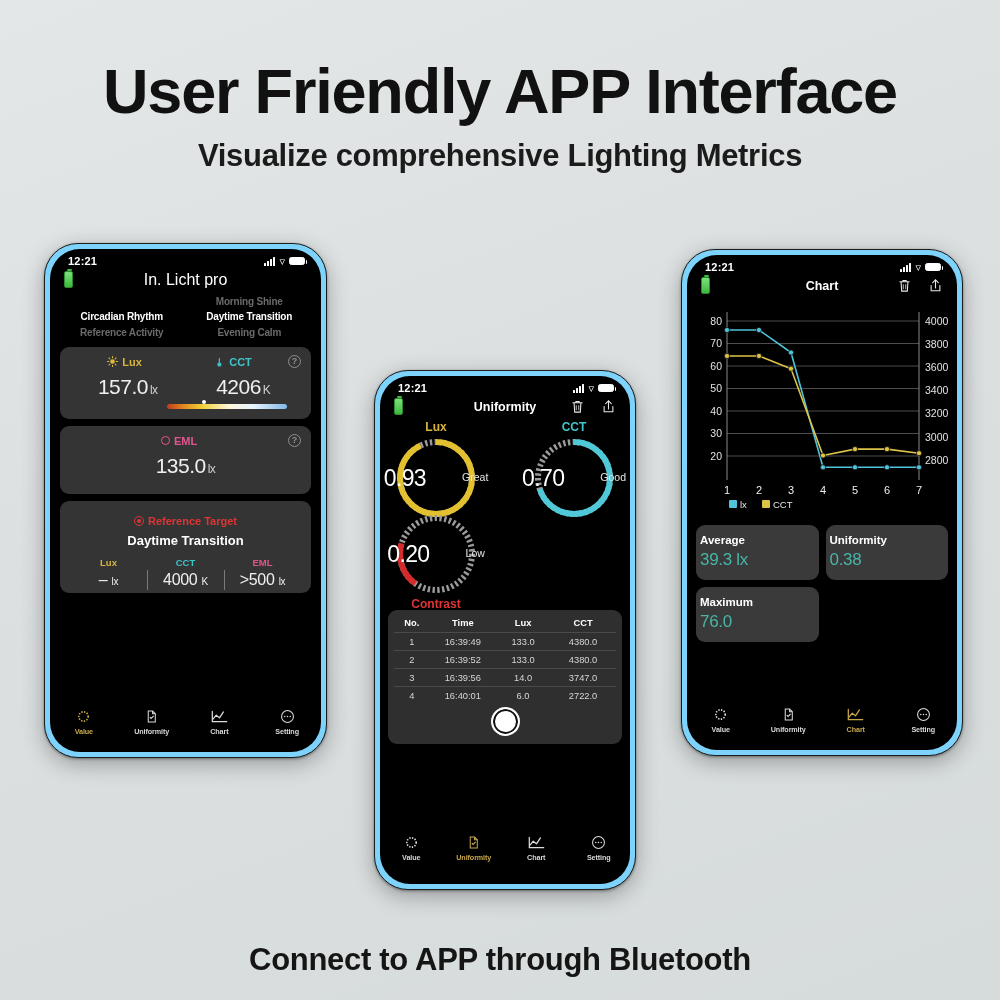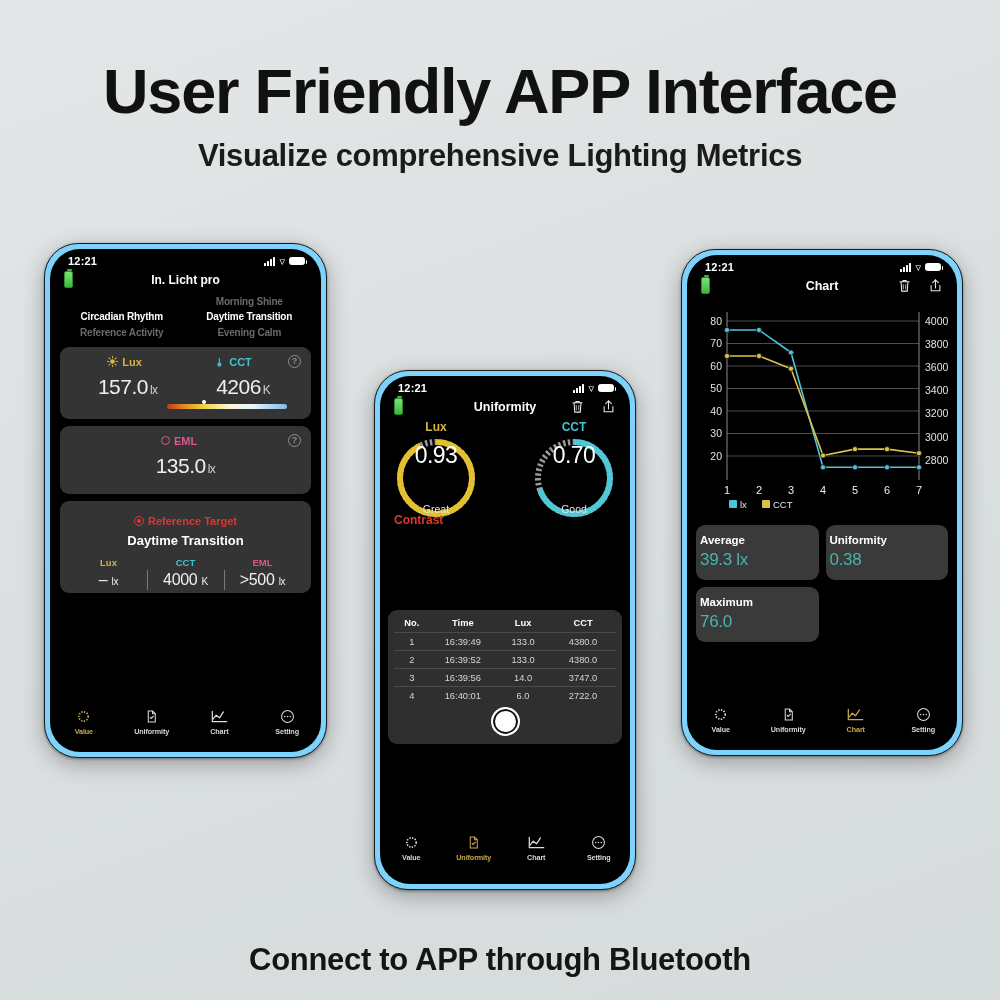--- a/index.html
+++ b/index.html
@@ -60,21 +60,21 @@
   
   .apphdr { position:relative; display:flex; align-items:center; padding:4px 14px 2px; }
   .greenbatt {
     width:9px; height:17px; border-radius:2px;
     background:linear-gradient(#7de07d,#3cb83c); border:1px solid #2e8b2e;
     position:relative; flex:0 0 auto;
   }
   .greenbatt::before{content:"";position:absolute;top:-3px;left:2px;width:5px;height:2px;background:#3cb83c;border-radius:1px;}
   .apptitle {
     position:absolute; left:0; right:0; text-align:center;
-    color:#fff; font-size:12px; font-weight:700; pointer-events:none;
+    color:#fff; font-size:16px; font-weight:400; pointer-events:none;
   }
   .apptitle.sm { font-size:12.5px; font-weight:700; }
   .hdr-icons { margin-left:auto; display:flex; gap:16px; z-index:2; }
   .ic { width:15px; height:17px; color:#e9e9e9; }
   .ic svg { display:block; width:100%; height:100%; }
 
   
   .picker { margin:4px 8px 0; position:relative; height:46px; }
   .pk-row { display:flex; height:15.3px; align-items:center; }
   .pk-col { flex:1; text-align:center; font-size:10px; letter-spacing:-.2px; white-space:nowrap; }
@@ -130,21 +130,21 @@
   .tab svg { display:block; }
 
   
   .gauge-area { position:relative; margin-top:3px; height:185px; }
   .g-wrap { position:absolute; text-align:center; }
   .g-lbl { font-size:12px; font-weight:700; margin-bottom:2px; }
   .g-lbl.low { margin-top:1px; margin-bottom:0; }
   .ring { position:relative; }
   .ring svg { display:block; }
   .ring .rtxt {
-    position:absolute; inset:0; display:flex; flex-direction:column;
+    position:absolute; inset:0; display:flex; flex-direction:row;
     align-items:center; justify-content:center; color:#fff;gap:36px;
   }
   .rtxt .num { font-size:23px; font-weight:300; letter-spacing:-.6px; }
   .rtxt .qual { font-size:10.5px; margin-top:-2px; color:#e6e6e6; }
 
   .cmp-btns { position:absolute; right:6px; top:96px; display:flex; flex-direction:column; gap:6px; }
   .cmp-btn {
     background:#3a3a3a; color:#fff; font-size:8.6px; font-weight:700;
     border-radius:9px; padding:4.5px 9px; text-align:center; white-space:nowrap;
   }
@@ -399,20 +399,30 @@
             <circle cx="42" cy="42" r="36" fill="none" stroke="#4fc8d8" stroke-width="6" stroke-dasharray="2.4 2.4" pathLength="100" style="stroke-dasharray:70 100" transform="rotate(-90 42 42)"></circle>
           </svg>
           <div class="rtxt">
             <span class="num">0.70</span>
             <span class="qual">Good</span>
           </div>
         </div>
       </div>
 
       <div class="g-wrap" style="left:14px; top:92px;">
+        <div class="ring">
+          <svg width="84" height="84" viewBox="0 0 84 84">
+            <circle cx="42" cy="42" r="36" fill="none" stroke="#9a9a9a" stroke-width="6" stroke-dasharray="2.4 2.4"></circle>
+            <circle cx="42" cy="42" r="36" fill="none" stroke="#d42b2b" stroke-width="6" stroke-dasharray="2.4 2.4" pathLength="100" style="stroke-dasharray:20 100" transform="rotate(125 42 42)"></circle>
+          </svg>
+          <div class="rtxt">
+            <span class="num">0.20</span>
+            <span class="qual">Low</span>
+          </div>
+        </div>
         <div class="g-lbl low ref-c">Contrast</div>
       </div>
 
     </div>
 
     <div class="tblcard">
       <table>
         <thead>
           <tr>
             <th>No.</th>

